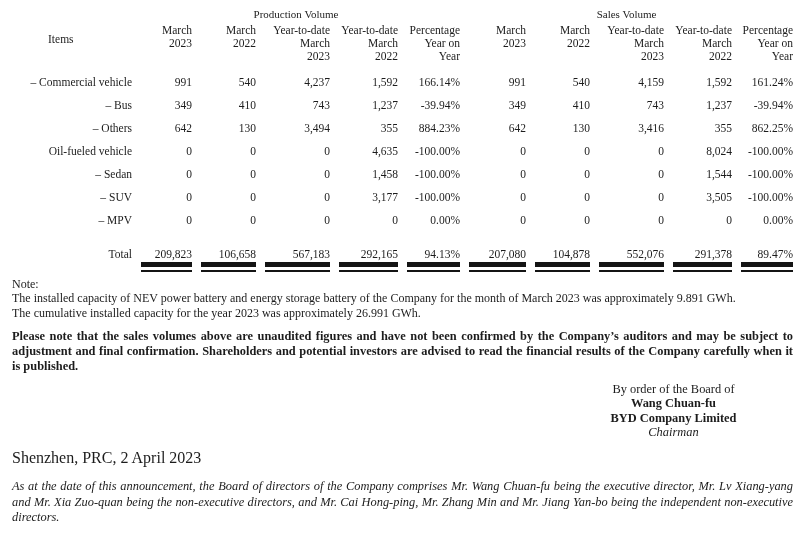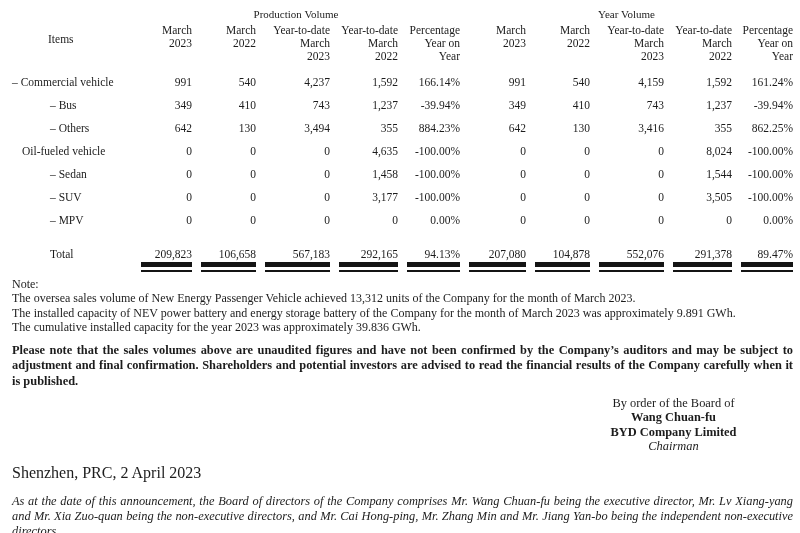--- a/index.html
+++ b/index.html
@@ -34,21 +34,21 @@
     line-height: 13px;
     padding-bottom: 8px;
   }
   th.items-head {
     text-align: left;
     vertical-align: middle;
     padding-left: 36px;
     padding-bottom: 18px;
   }
   td.num { text-align: right; padding: 5px 0 6px; white-space: nowrap; }
-  td.item { text-align: left; padding: 5px 0 6px; white-space: nowrap; }
+  td.item { text-align: right; padding: 5px 0 6px; white-space: nowrap; }
   td.item.oil { padding-left: 10px; }
   td.item.lv1 { padding-left: 38px; }
   tr.total-row td { padding-top: 16px; padding-bottom: 2px; }
   tr.total-row td.item { padding-left: 38px; }
   tr.rule-row td { padding: 0; height: 12px; vertical-align: top; }
   .double-rule {
     margin-left: 9px;
     border-top: 5px solid #141414;
     border-bottom: 2px solid #141414;
     height: 10px;
@@ -96,21 +96,21 @@
       <col style="width:66px">
         <col style="width:64px">
         <col style="width:74px">
         <col style="width:68px">
         <col style="width:61px">
     </colgroup>
     <thead>
       <tr>
         <th></th>
         <th class="group" colspan="5">Production Volume</th>
-        <th class="group" colspan="5">Year Volume</th>
+        <th class="group" colspan="5">Sales Volume</th>
       </tr>
       <tr>
         <th class="items-head">Items</th>
         <th class="colhead">March
 2023</th>
         <th class="colhead">March
 2022</th>
         <th class="colhead">Year-to-date
 March
 2023</th>
@@ -271,23 +271,22 @@
           </td>
         <td>
             <div class="double-rule"></div>
           </td>
       </tr>
     </tbody>
   </table>
 
   <div class="note-block">
     <div class="note-line">Note:</div>
-    <div class="note-line">The oversea sales volume of New Energy Passenger Vehicle achieved 13,312 units of the Company for the month of March 2023.</div>
     <div class="note-line">The installed capacity of NEV power battery and energy storage battery of the Company for the month of March 2023 was approximately 9.891 GWh.</div>
-    <div class="note-line">The cumulative installed capacity for the year 2023 was approximately 39.836 GWh.</div>
+    <div class="note-line">The cumulative installed capacity for the year 2023 was approximately 26.991 GWh.</div>
   </div>
 
   <div class="bold-notice">Please note that the sales volumes above are unaudited figures and have not been confirmed by the Company’s auditors and may be subject to adjustment and final confirmation. Shareholders and potential investors are advised to read the financial results of the Company carefully when it is published.</div>
 
   <div class="signature">
     <div>By order of the Board of</div>
     <div class="sig-bold">Wang Chuan-fu</div>
     <div class="sig-bold">BYD Company Limited</div>
     <div class="sig-italic">Chairman</div>
   </div>

